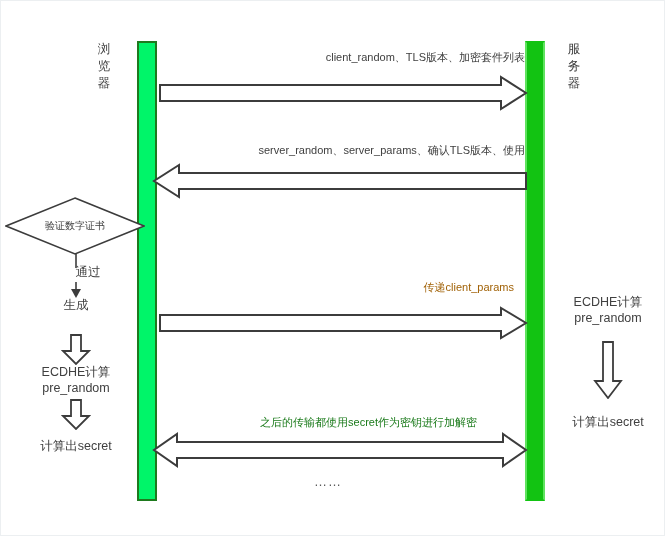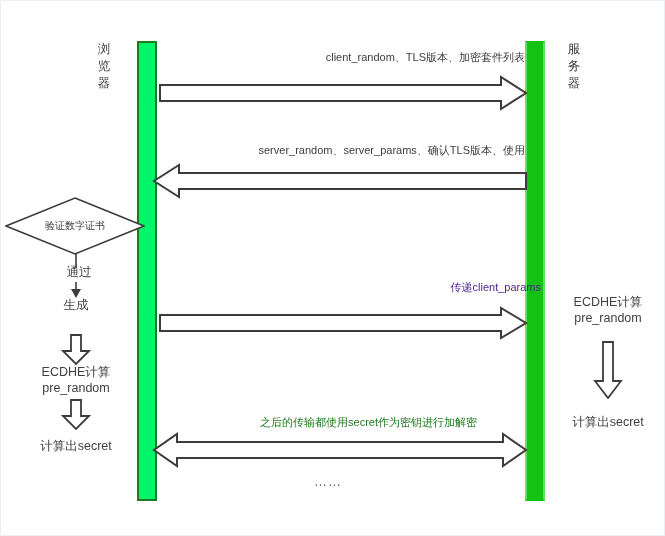--- a/index.html
+++ b/index.html
@@ -167,21 +167,21 @@
     </svg>
     <div class="diamond-text">验证数字证书</div>
   </div>
 
   <div class="thin-connector" style="left:73px; top:253px;">
     <svg width="4" height="14" viewBox="0 0 4 14">
       <line x1="2" y1="0" x2="2" y2="14" stroke="#3c3c3c" stroke-width="1.6"></line>
     </svg>
   </div>
 
-  <div class="flow-text" style="left:28px; top:263px; width:100px;">
+  <div class="flow-text" style="left:37px; top:263px; width:100px;">
     <div>通过</div>
   </div>
 
   <div class="thin-connector" style="left:67px; top:281px;">
     <svg width="16" height="17" viewBox="0 0 16 17">
       <line x1="8" y1="0" x2="8" y2="8" stroke="#3c3c3c" stroke-width="1.6"></line>
       <polygon points="3,7 13,7 8,16" fill="#3c3c3c"></polygon>
     </svg>
   </div>
 
@@ -203,21 +203,21 @@
   <div class="down-arrow" style="left:60px; top:398px;">
     <svg width="30" height="31" viewBox="0 0 30 31">
       <path d="M10,1 L20,1 L20,17 L28,17 L15,30 L2,17 L10,17 Z" fill="#ffffff" stroke="#3c3c3c" stroke-width="1.8" stroke-linejoin="miter"></path>
     </svg>
   </div>
 
   <div class="flow-text" style="left:15px; top:437px; width:120px;">
     <div>计算出secret</div>
   </div>
 
-  <div class="msg-label" style="left:172px; top:278px; width:368px; color:#4c1d95;">
+  <div class="msg-label" style="left:145px; top:278px; width:368px; color:#a16207;">
     <div>传递client_params</div>
   </div>
   <div class="block-arrow" style="left:158px; top:306px;">
     <svg width="368" height="32" viewBox="0 0 368 32">
       <path d="M1,8 L342,8 L342,1 L367,16 L342,31 L342,24 L1,24 Z" fill="#ffffff" stroke="#3c3c3c" stroke-width="2" stroke-linejoin="miter"></path>
     </svg>
   </div>
 
   <div class="flow-text" style="left:552px; top:293px; width:110px;">
     <div>ECDHE计算</div>

